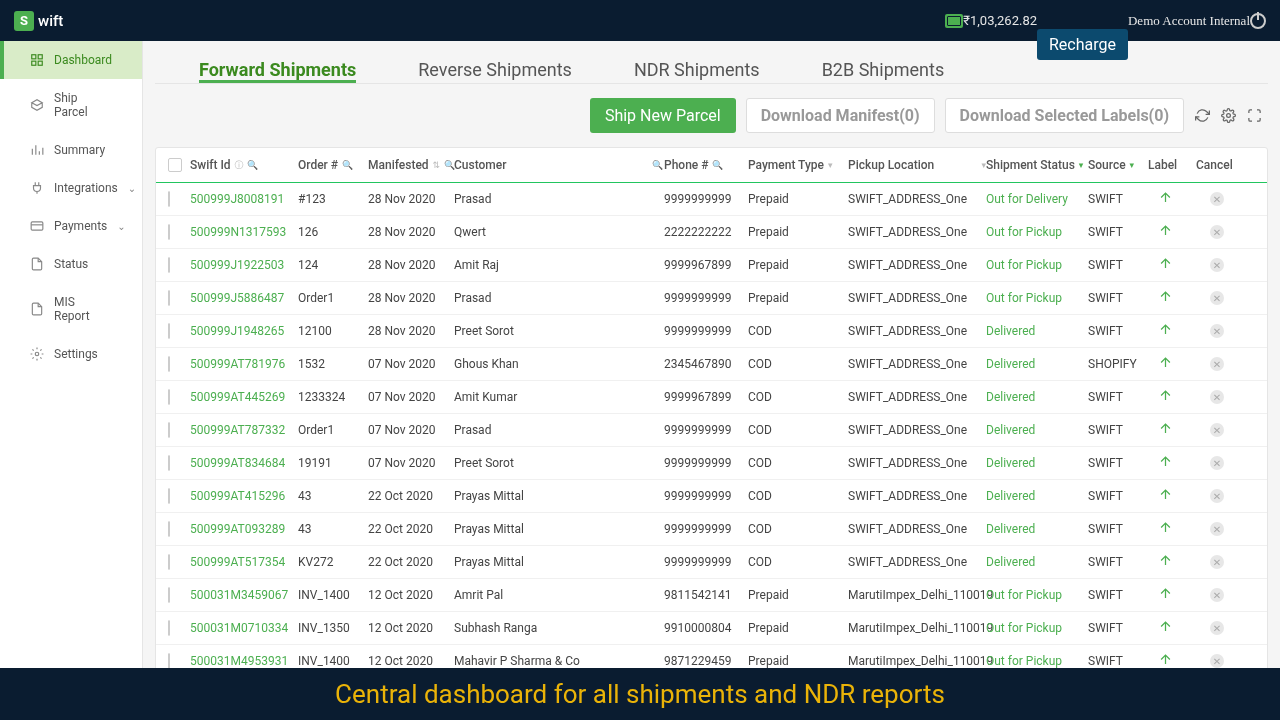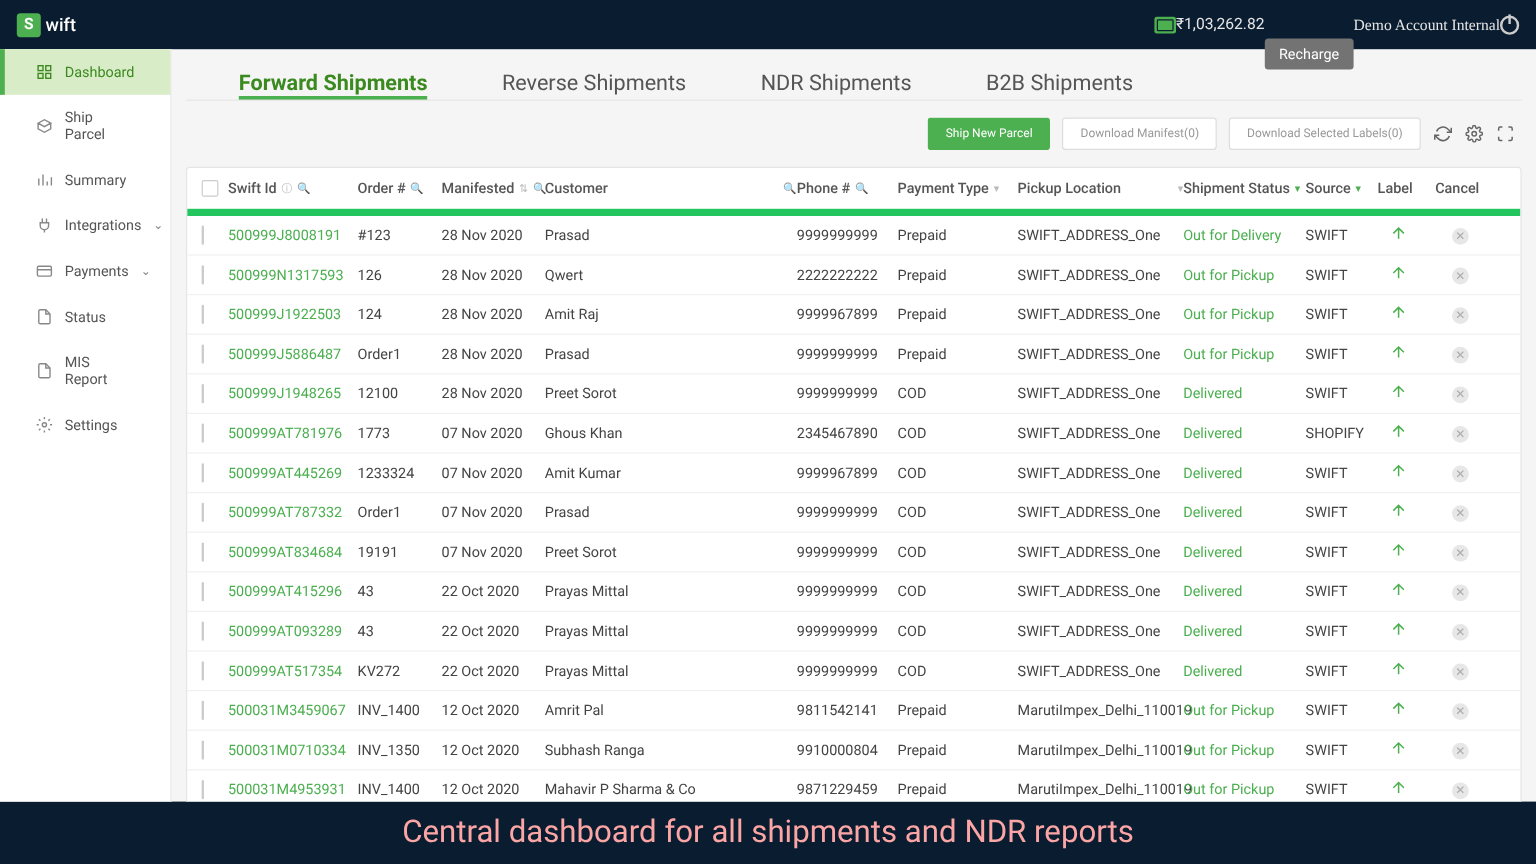--- a/index.html
+++ b/index.html
@@ -4,60 +4,60 @@
 <style>
 * { margin:0; padding:0; box-sizing:border-box; font-family: -apple-system, "Segoe UI", Roboto, sans-serif; }
 html,body { width:1280px; height:720px; overflow:hidden; background:#f5f5f5; }
 .topbar { height:41px; background:#0a1c30; display:flex; align-items:center; padding:0 14px; color:#fff; }
 .logo { display:flex; align-items:center; gap:4px; font-size:15px; font-weight:500; }
 .logo-mark { width:20px; height:20px; background:#4caf50; border-radius:3px; display:flex; align-items:center; justify-content:center; color:#fff; font-weight:700; font-size:13px; }
 .top-right { margin-left:auto; display:flex; align-items:center; }
 .wallet-ico { width:18px; height:14px; background:#4caf50; border-radius:2px; position:relative; }
 .wallet-ico:before { content:""; position:absolute; inset:2px; border:1px solid #0a1c30; border-radius:1px; }
 .balance { font-size:13px; color:#e6e6e6; }
-.recharge-btn { background:#737373; color:#fff; border:none; padding:6px 12px; border-radius:3px; font-size:12px; cursor:pointer;margin-top:48px; }
+.recharge-btn { background:#0c4a6e; color:#fff; border:none; padding:6px 12px; border-radius:3px; font-size:16px; cursor:pointer;margin-top:48px; }
 .acct-name { font-size:13px; color:#e6e6e6;font-family:Liberation Serif, serif; }
 .power-ico { width:16px; height:16px; border:2px solid #ccc; border-radius:50%; position:relative; cursor:pointer; }
 .power-ico:after { content:""; position:absolute; top:-3px; left:50%; width:2px; height:8px; background:#ccc; transform:translateX(-50%); }
 
 .body { display:flex; height:calc(100% - 41px - 52px); }
 .sidebar { width:143px; background:#fff; border-right:1px solid #e5e5e5; }
 .side-item { display:flex; align-items:center; gap:10px; padding:12px 30px; font-size:12px; color:#555; cursor:pointer; position:relative; }
 .side-item.active { background:#d9ecc8; color:#3b8a1f; }
 .side-item.active:before { content:""; position:absolute; left:0; top:0; bottom:0; width:4px; background:#4caf50; }
 .side-ico { width:14px; height:14px; display:inline-flex; align-items:center; justify-content:center; color:#888; }
 .side-item.active .side-ico { color:#3b8a1f; }
 .chev { margin-left:auto; font-size:10px; color:#888; }
 
 .main { flex:1; padding:0 12px 12px 12px; overflow:hidden; }
 .tabs { display:flex; gap:26px; padding:18px 8px 0 8px; border-bottom:1px solid #e5e5e5; }
 .tab { font-size:18px; color:#555; cursor:pointer;margin-left:36px; }
 .tab.active { color:#3b8a1f; font-weight:700; border-bottom:3px solid #4caf50; }
 
 .toolbar { display:flex; justify-content:flex-end; align-items:center; gap:10px; padding:14px 6px; }
-.btn { padding:7px 14px; border-radius:3px; font-size:10px; cursor:pointer; border:1px solid transparent; }
+.btn { padding:7px 14px; border-radius:3px; font-size:16px; cursor:pointer; border:1px solid transparent; }
 .btn-primary { background:#4caf50; color:#fff; }
-.btn-ghost { background:#fff; color:#999; border-color:#ddd; }
+.btn-ghost { background:#fff; color:#999; border-color:#ddd;font-weight:bold; }
 .tb-ico { width:16px; height:16px; color:#666; cursor:pointer; display:inline-flex; align-items:center; justify-content:center; }
 
 .table-wrap { background:#fff; border:1px solid #e5e5e5; border-radius:3px; overflow:hidden; }
 .thead, .trow { display:grid; grid-template-columns:34px 108px 70px 86px 210px 84px 100px 138px 102px 60px 48px 48px; align-items:center; font-size:12px; }
-.thead { padding:10px 0; color:#555; font-weight:500; border-bottom:6px solid #22c55e; }
+.thead { padding:10px 0; color:#555; font-weight:500; border-bottom:1px solid #22c55e; }
 .th { display:flex; align-items:center; gap:4px; }
 .th-ico { font-size:9px; color:#bbb; cursor:pointer; }
 .th-ico.on { color:#4caf50; }
 .trow { padding:7px 0; border-bottom:1px solid #f0f0f0; color:#444; }
 .chk { width:14px; height:14px; border:1px solid #ccc; border-radius:2px; margin-left:12px; cursor:pointer; background:#fff; }
 .swiftid { color:#4caf50; font-size:12px; }
 .status { color:#4caf50; }
 .label-ico { width:15px; height:15px; display:inline-flex; align-items:center; justify-content:center; cursor:pointer; margin-left:10px; }
 .label-ico svg { display:block; }
 .cancel-ico { width:14px; height:14px; border-radius:50%; background:#e7e7e7; color:#aaa; display:inline-flex; align-items:center; justify-content:center; font-size:10px; cursor:pointer; margin-left:14px; }
 
-.footer { height:52px; background:#0a1c30; color:#fca5a5; display:flex; align-items:center; justify-content:center; font-size:26px; }
+.footer { height:52px; background:#0a1c30; color:#eab308; display:flex; align-items:center; justify-content:center; font-size:26px; }
 </style>
 </head>
 <body>
 
 <div class="topbar">
   <div class="logo">
     <span class="logo-mark">S</span>
     <span>wift</span>
   </div>
   <div class="top-right">
@@ -314,21 +314,21 @@
             <div><span class="label-ico">
                 <svg width="15" height="15" viewBox="0 0 24 24" fill="none" stroke="#4caf50" stroke-width="2">
                   <path d="M12 19V5M5 12l7-7 7 7"></path>
                 </svg>
               </span></div>
             <div><span class="cancel-ico">✕</span></div>
           </div>
           <div class="trow">
             <div><span class="chk"></span></div>
             <div class="swiftid">500999AT781976</div>
-            <div>1773</div>
+            <div>1532</div>
             <div>07 Nov 2020</div>
             <div>Ghous Khan</div>
             <div>2345467890</div>
             <div>COD</div>
             <div>SWIFT_ADDRESS_One</div>
             <div class="status">Delivered</div>
             <div>SHOPIFY</div>
             <div><span class="label-ico">
                 <svg width="15" height="15" viewBox="0 0 24 24" fill="none" stroke="#4caf50" stroke-width="2">
                   <path d="M12 19V5M5 12l7-7 7 7"></path>

